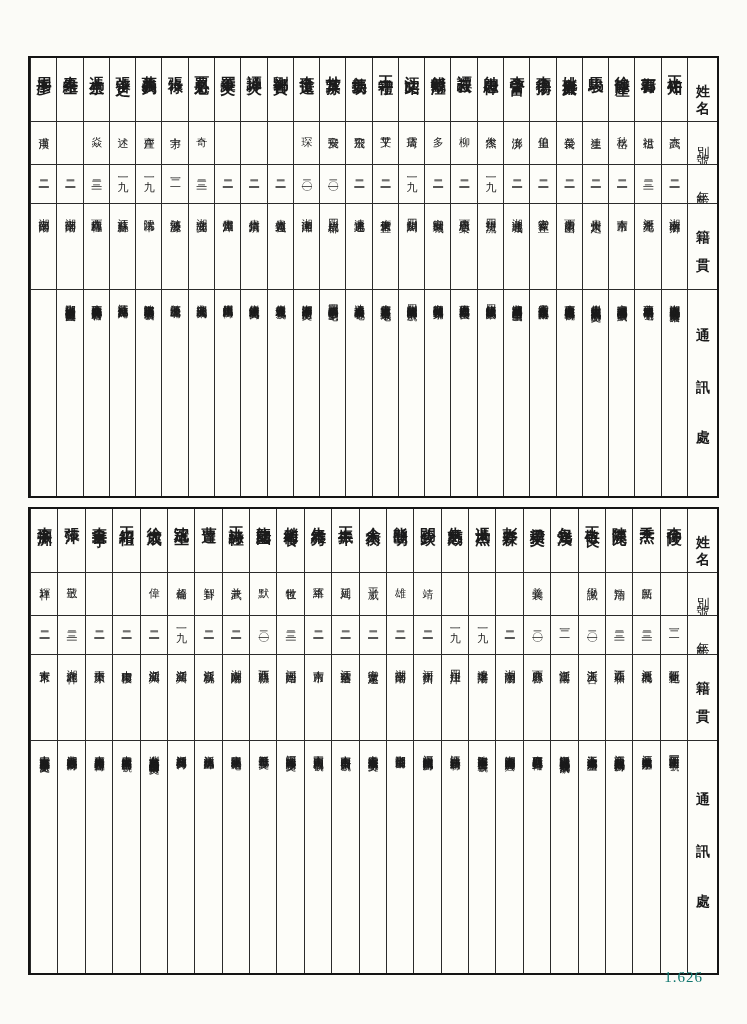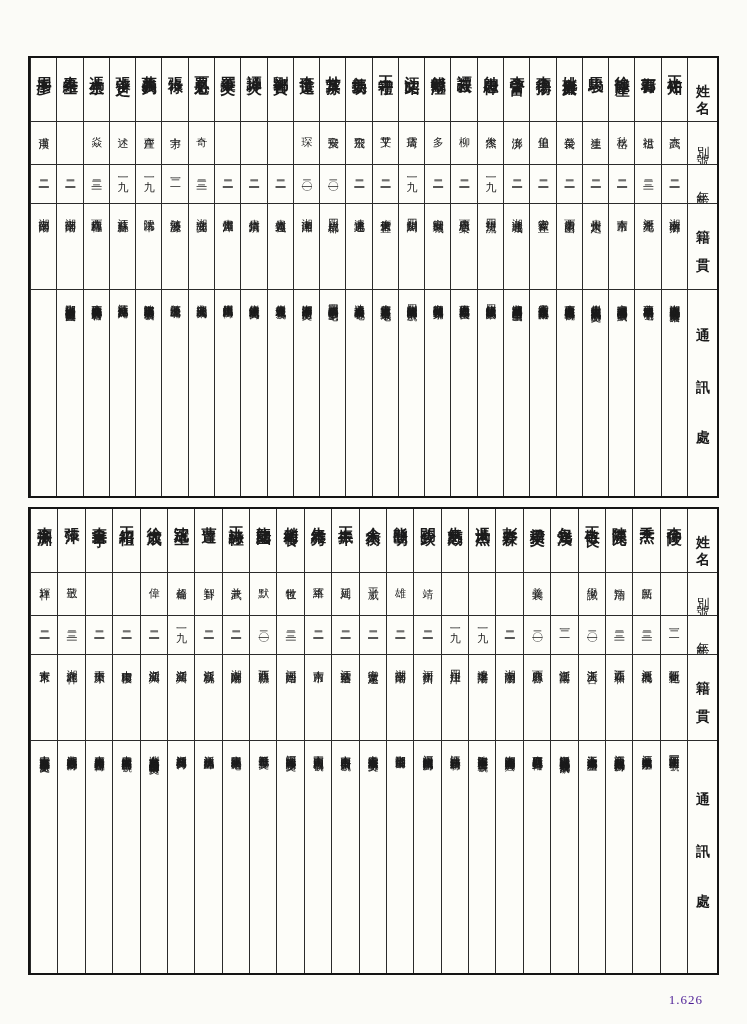--- a/index.html
+++ b/index.html
@@ -60,24 +60,24 @@
   .age-text{font-size:11px;letter-spacing:1px;}
   .native-text{font-size:11px;letter-spacing:1px;}
   .addr-text{font-size:10.5px;line-height:12px;letter-spacing:0.5px;}
   .h-name{font-size:14px;letter-spacing:17px;font-weight:700;}
   .h-alias{font-size:13px;letter-spacing:7px;}
   .h-age{font-size:13px;letter-spacing:3px;}
   .h-native{font-size:14px;letter-spacing:28px;font-weight:700;}
   .h-addr{font-size:14px;letter-spacing:52px;font-weight:700;}
   .page-number{
     position:absolute;
-    right:44px;bottom:16px;
-    font-size:13px;
+    right:44px;bottom:38px;
+    font-size:15px;
     letter-spacing:1px;
-    color:#4c1d95;
+    color:#0f766e;
   }
 </style>
 </head>
 <body>
 
 <div class="page">
 
   <div class="vtable top" id="top-table">
     <div class="col header">
       <div class="cell hcell c-name">

